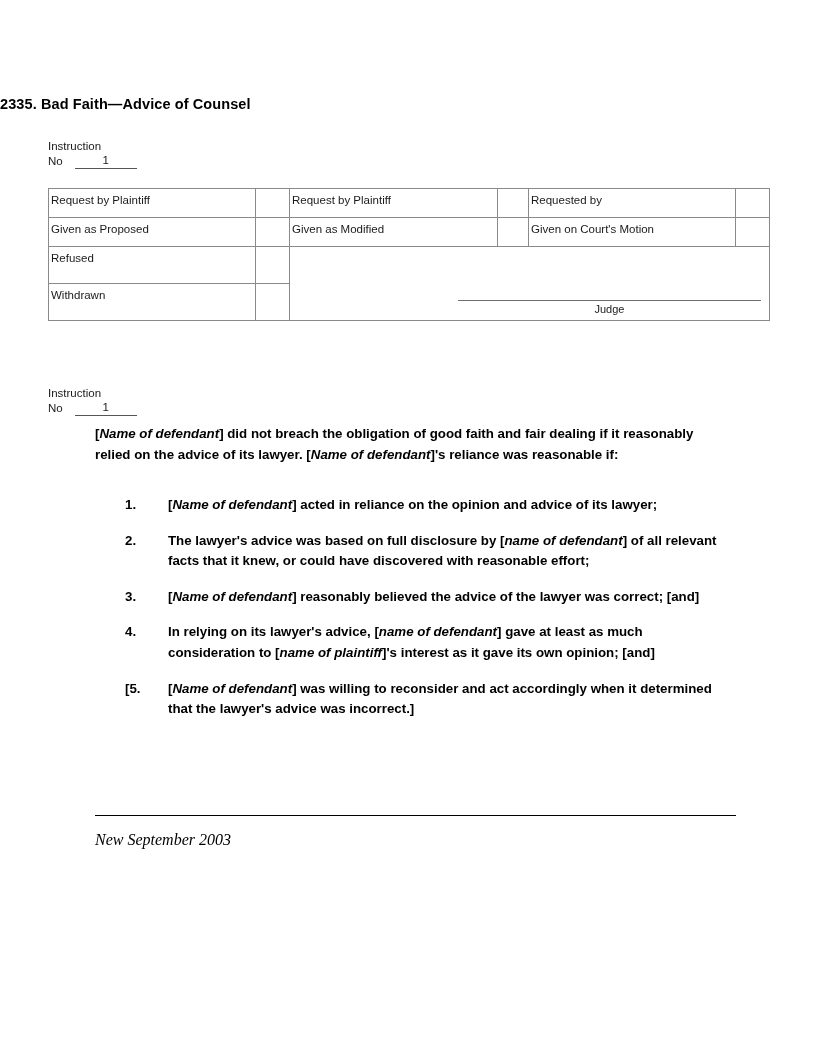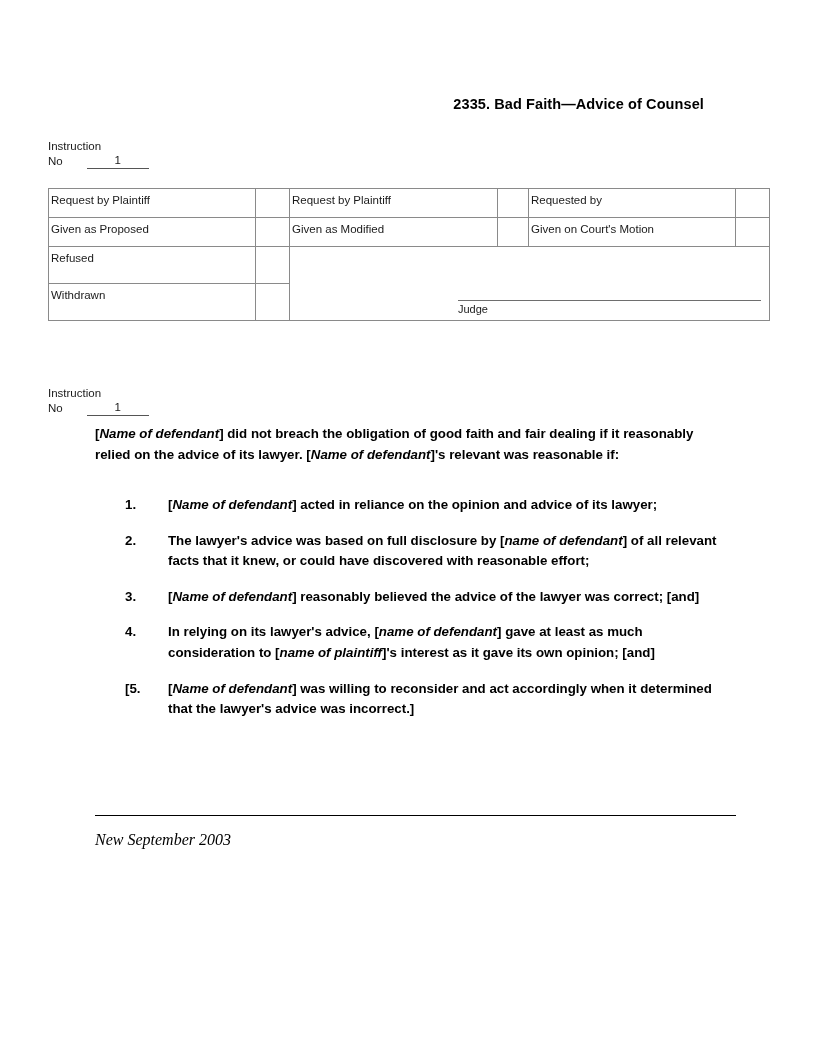--- a/index.html
+++ b/index.html
@@ -20,39 +20,39 @@
     position: absolute;
     inset: 0;
   }
 
   
   .doc-title {
     position: absolute;
     top: 96px;
     left: 0;
     width: 704px;
-    text-align: right;
+    text-align: left;
     font-size: 14.5px;
     font-weight: bold;
     letter-spacing: 0.1px;
   }
 
   
   .instr-block {
     position: absolute;
     left: 48px;
     font-size: 11.5px;
     line-height: 15px;
     color: #1a1a1a;
   }
   .instr-block .instr-label { display: block; margin-top: 9px; }
   .instr-no-row {
     display: flex;
     align-items: flex-end;
-    gap: 12px;
+    gap: 0;
   }
   .instr-no-word { display: inline-block; }
   .instr-no-value {
     display: inline-block;
     width: 62px;
     margin-left: 12px;
     border-bottom: 1px solid #555;
     text-align: center;
     font-size: 11.5px;
     line-height: 13px;
@@ -92,21 +92,21 @@
     right: 8px;
     bottom: 4px;
     width: 303px;
   }
   .judge-line {
     border-bottom: 1px solid #6e6e6e;
     height: 1px;
     width: 100%;
   }
   .judge-label {
-    text-align: left;
+    text-align: center;
     font-size: 11px;
     line-height: 14px;
     padding-top: 1px;
     color: #1a1a1a;
   }
 
   
   .body-text {
     position: absolute;
     left: 95px;
@@ -221,21 +221,21 @@
 
   <div class="instr-block" id="instruction-block-2">
     <span class="instr-label">Instruction</span>
     <span class="instr-no-row">
       <span class="instr-no-word">No</span>
       <span class="instr-no-value">1</span>
     </span>
   </div>
 
   <div class="body-text">
-    <span>[</span><i>Name of defendant</i><span>] did not breach the obligation of good faith and fair dealing if it reasonably relied on the advice of its lawyer. [</span><i>Name of defendant</i><span>]'s relevant was reasonable if:</span>
+    <span>[</span><i>Name of defendant</i><span>] did not breach the obligation of good faith and fair dealing if it reasonably relied on the advice of its lawyer. [</span><i>Name of defendant</i><span>]'s reliance was reasonable if:</span>
   </div>
 
   <div class="numbered-list" id="numbered-list">
       <div class="li-row">
         <div class="li-marker">1.</div>
         <div class="li-text"><span>[</span><i>Name of defendant</i><span>] acted in reliance on the opinion and advice of its lawyer;</span></div>
       </div>
       <div class="li-row">
         <div class="li-marker">2.</div>
         <div class="li-text"><span>The lawyer's advice was based on full disclosure by [</span><i>name of defendant</i><span>] of all relevant facts that it knew, or could have discovered with reasonable effort;</span></div>

